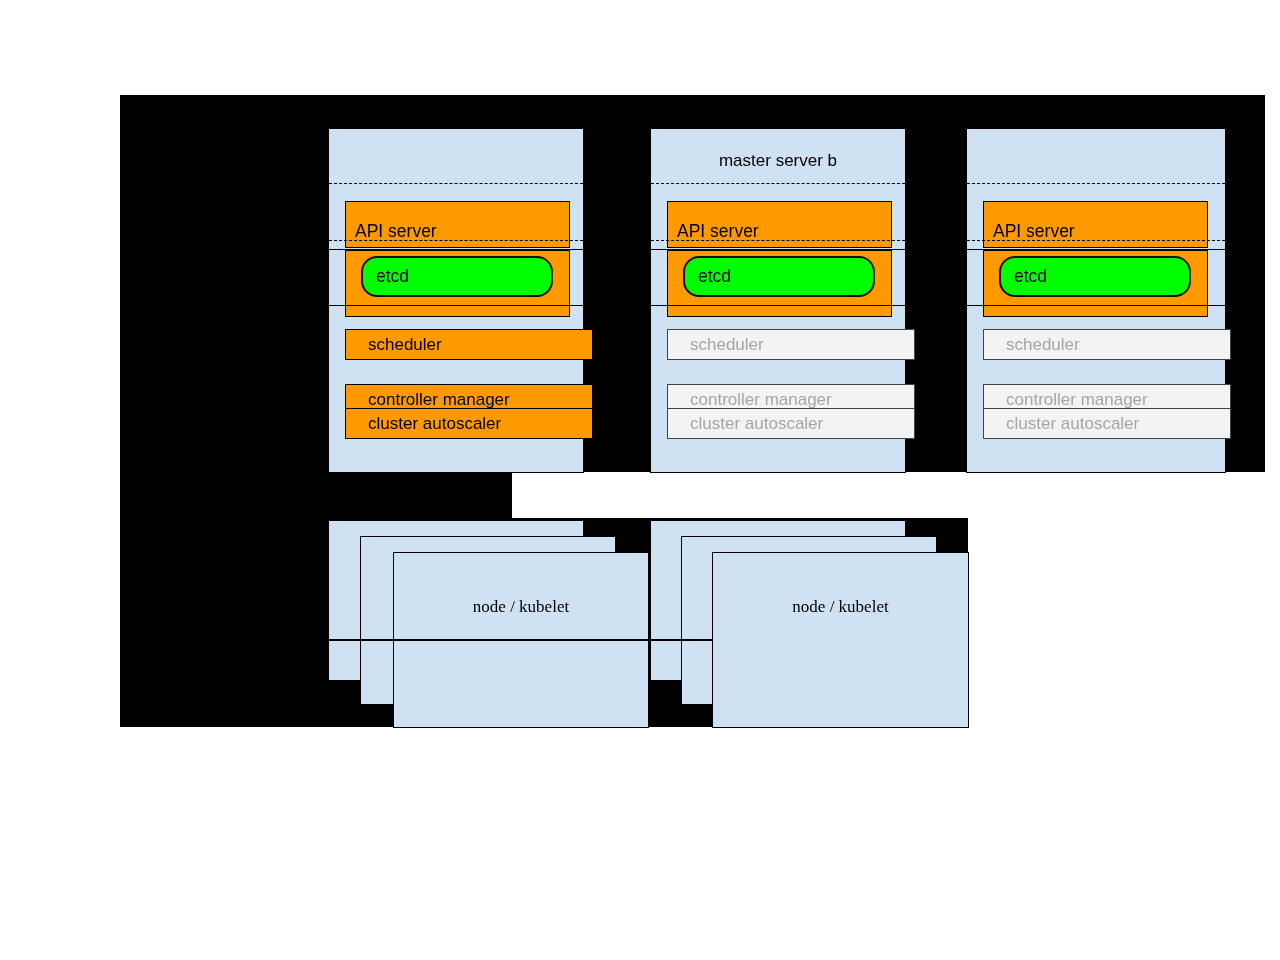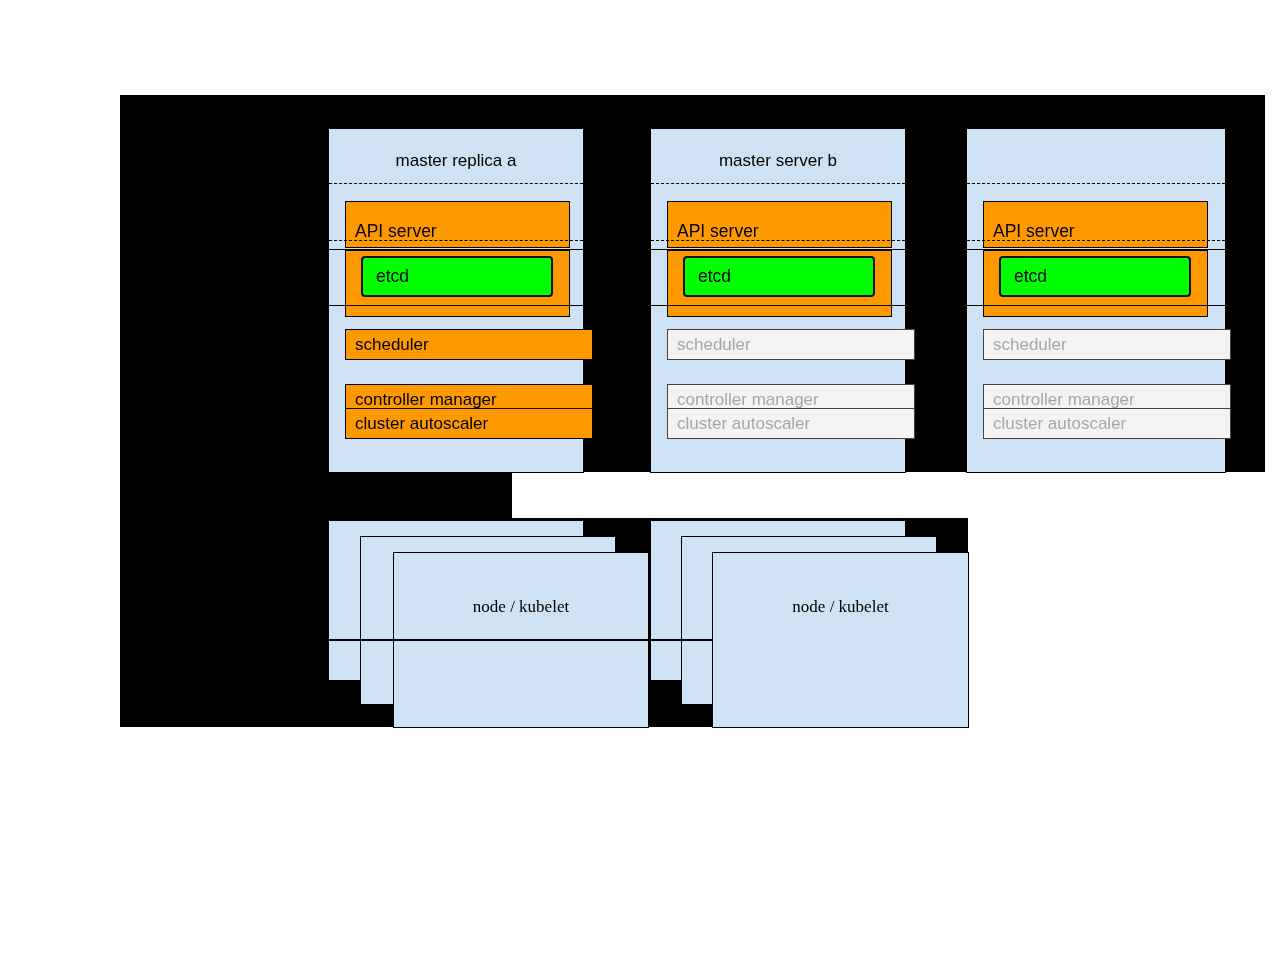--- a/index.html
+++ b/index.html
@@ -37,27 +37,27 @@
     left:16px;top:72px;width:225px;height:47px;
     background:#ff9900;border:1.5px solid #000;
     font-size:17.5px;color:#000;padding:19px 0 0 9px;
   }
   .r-band{
     left:16px;top:121px;width:225px;height:67px;
     background:#ff9900;border:1.5px solid #000;
   }
   .r-etcd{
     left:32px;top:127px;width:192px;height:41px;
-    background:#00ff00;border:2.5px solid #111;border-radius:4px;
+    background:#00ff00;border:2.5px solid #111;border-radius:16px;
     display:flex;align-items:center;padding-left:13px;
     font-size:17.5px;color:#000;
   }
   .r-comp{
     left:16px;width:248px;height:31px;
-    display:flex;align-items:center;padding-left:9px;
+    display:flex;align-items:center;padding-left:22px;
     font-size:17px;border:1.5px solid #000;
   }
   .comp-1{top:200px;}
   .comp-2{top:255px;}
   .comp-3{top:279px;}
   .comp-active{background:#ff9900;border-color:#000;color:#000;}
   .comp-inactive{background:#f3f3f3;border-color:#434343;color:#a6a6a6;}
 
   
   .node{
@@ -93,21 +93,20 @@
   <div class="abs node n2-back"></div>
   <div class="abs node n2-mid"></div>
 
   <div class="abs node-divider"></div>
 
   <div class="abs node n2-front">
     <div class="node-title">node / kubelet</div>
   </div>
 
   <div class="abs replica replica-a">
-    <div class="abs r-title">master replica a</div>
     <div class="abs r-dash1"></div>
     <div class="abs r-api">API server</div>
     <div class="abs r-dash2"></div>
     <div class="abs r-solid1"></div>
     <div class="abs r-band"></div>
     <div class="abs r-etcd">etcd</div>
     <div class="abs r-solid2"></div>
     <div class="abs r-comp comp-1 comp-active">scheduler</div>
     <div class="abs r-comp comp-2 comp-active">controller manager</div>
     <div class="abs r-comp comp-3 comp-active">cluster autoscaler</div>

